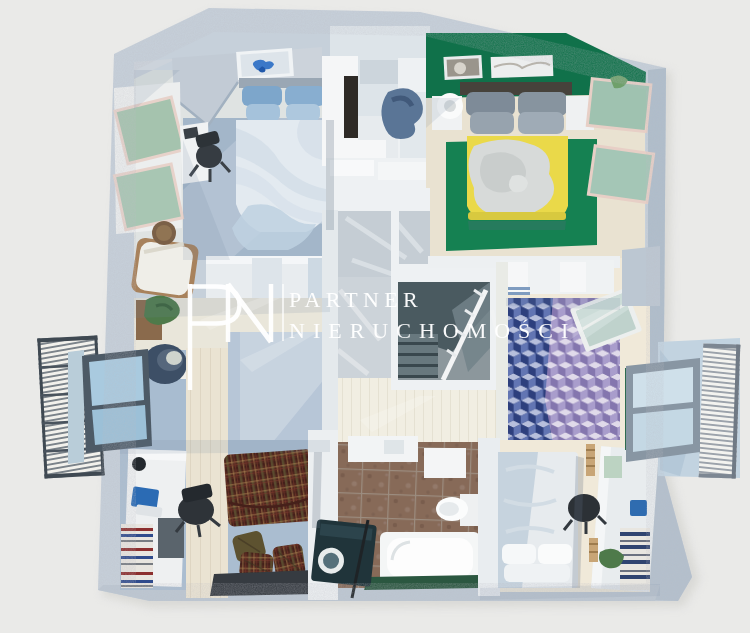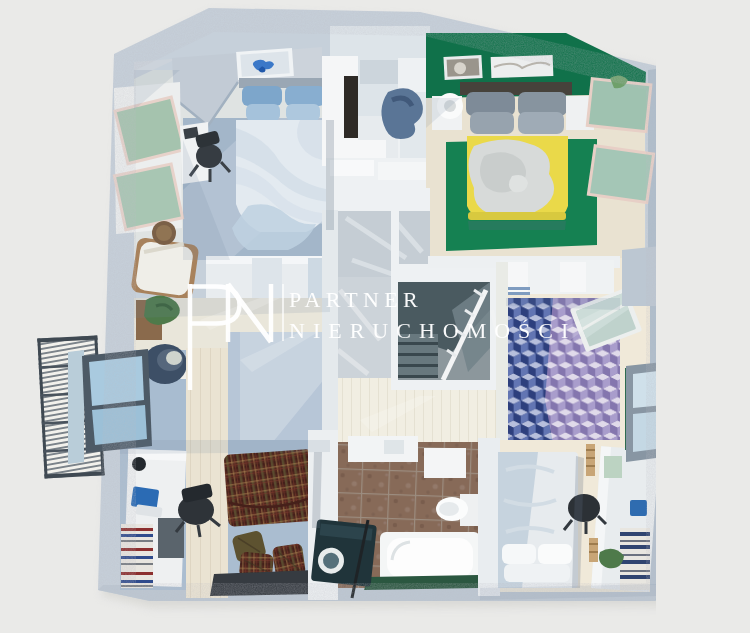--- a/index.html
+++ b/index.html
@@ -1,16 +1,16 @@
 <!DOCTYPE html>
 <html><head>
 <meta charset="utf-8">
 <style>
   html,body{margin:0;padding:0;background:#eaeae8;}
-  .stage{position:relative;width:656px;height:633px;overflow:hidden;font-family:"Liberation Sans",sans-serif;}
+  .stage{position:relative;width:750px;height:633px;overflow:hidden;font-family:"Liberation Sans",sans-serif;}
 </style>
 </head>
 <body>
 <div class="stage">
 <svg width="750" height="633" viewBox="0 0 750 633" xmlns="http://www.w3.org/2000/svg">
 <defs>
   <filter id="grain" x="0" y="0" width="100%" height="100%">
     <feTurbulence type="fractalNoise" baseFrequency="0.9" numOctaves="2" result="n"></feTurbulence>
     <feColorMatrix in="n" type="matrix" values="0 0 0 0 0.5  0 0 0 0 0.5  0 0 0 0 0.55  0 0 0 0.6 0"></feColorMatrix>
     <feComposite operator="in" in2="SourceGraphic"></feComposite>

